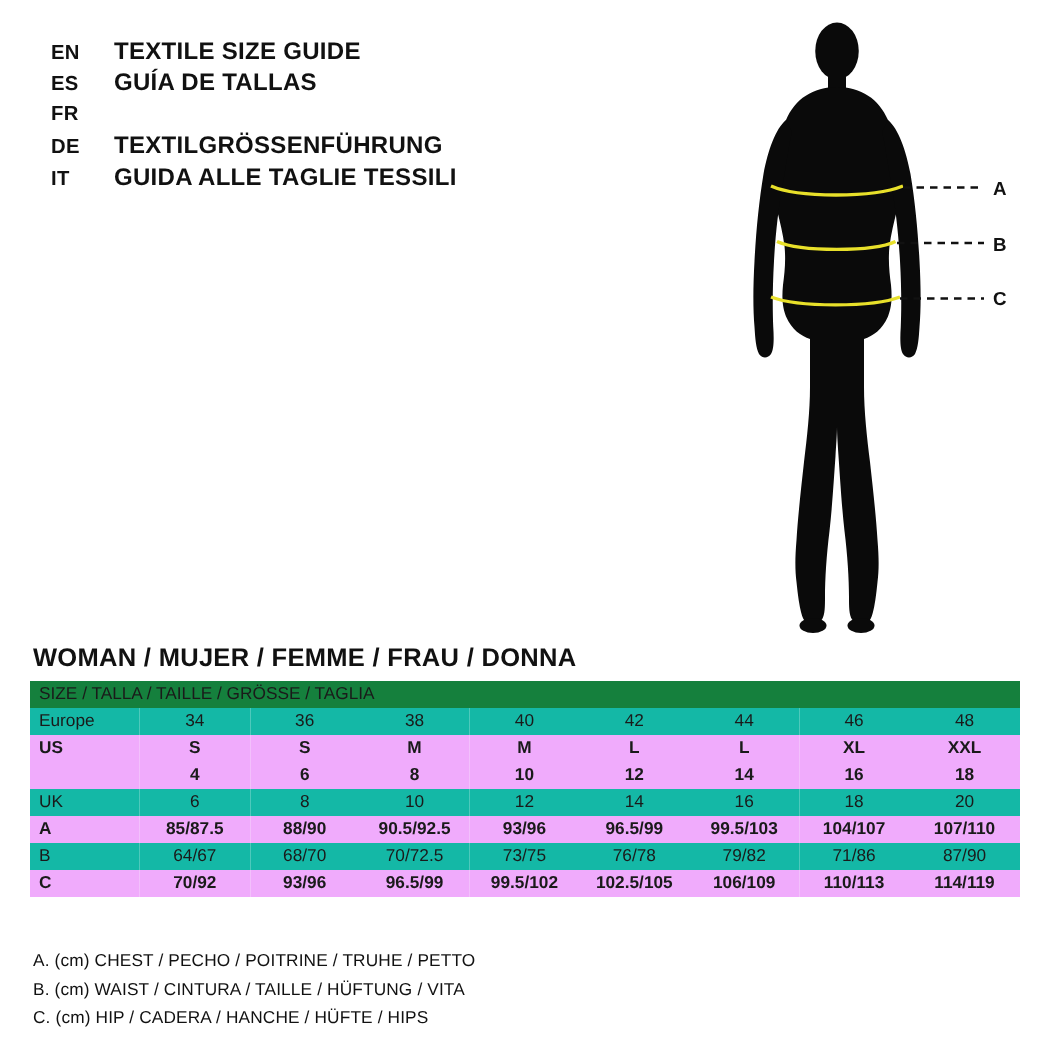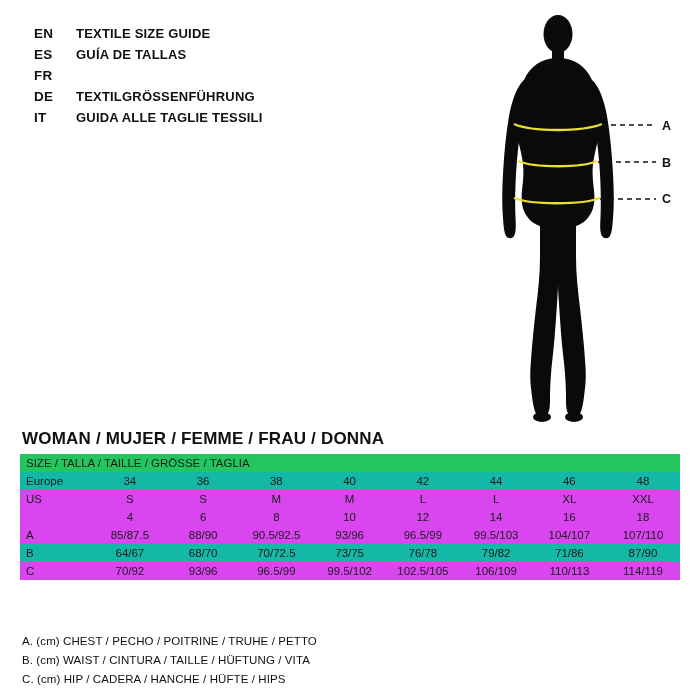--- a/index.html
+++ b/index.html
@@ -31,21 +31,21 @@
     height: 21px;
   }
   .lang-code {
     width: 42px;
     font-size: 13.5px;
     font-weight: 700;
     letter-spacing: 0.2px;
     color: #111;
   }
   .lang-text {
-    font-size: 13px;
+    font-size: 16px;
     font-weight: 700;
     letter-spacing: 0.2px;
     color: #111;
     white-space: nowrap;
   }
 
   
   #figure-area {
     position: absolute;
     left: 470px;
@@ -85,33 +85,33 @@
     table-layout: fixed;
     font-size: 11.5px;
     color: #1a1a1a;
   }
   #size-table td {
     height: 18px;
     padding: 0 0 0 6px;
     vertical-align: middle;
     white-space: nowrap;
   }
-  #size-table tr.shade td { background: #d946ef; }
+  #size-table tr.shade td { background: #f0abfc; font-weight: bold; }
   #size-table tr.plain td { background: #14b8a6; }
   #size-table td.rowlabel {
     width: 116px;
     text-align: left;
     padding-left: 6px;
   }
   #size-table td.val {
     text-align: center;
     padding-left: 0;
   }
   #size-table tr.header td {
-    background: #22c55e;
+    background: #15803d;
     font-weight: 400;
   }
 
   
   #footnotes {
     position: absolute;
     left: 22px;
     top: 632px;
     width: 500px;
   }
@@ -270,20 +270,31 @@
     <td class="rowlabel"></td>
     <td class="val">4</td>
     <td class="val">6</td>
     <td class="val">8</td>
     <td class="val">10</td>
     <td class="val">12</td>
     <td class="val">14</td>
     <td class="val">16</td>
     <td class="val">18</td>
   </tr>
+  <tr class="plain">
+    <td class="rowlabel">UK</td>
+    <td class="val">6</td>
+    <td class="val">8</td>
+    <td class="val">10</td>
+    <td class="val">12</td>
+    <td class="val">14</td>
+    <td class="val">16</td>
+    <td class="val">18</td>
+    <td class="val">20</td>
+  </tr>
   <tr class="shade">
     <td class="rowlabel">A</td>
     <td class="val">85/87.5</td>
     <td class="val">88/90</td>
     <td class="val">90.5/92.5</td>
     <td class="val">93/96</td>
     <td class="val">96.5/99</td>
     <td class="val">99.5/103</td>
     <td class="val">104/107</td>
     <td class="val">107/110</td>

